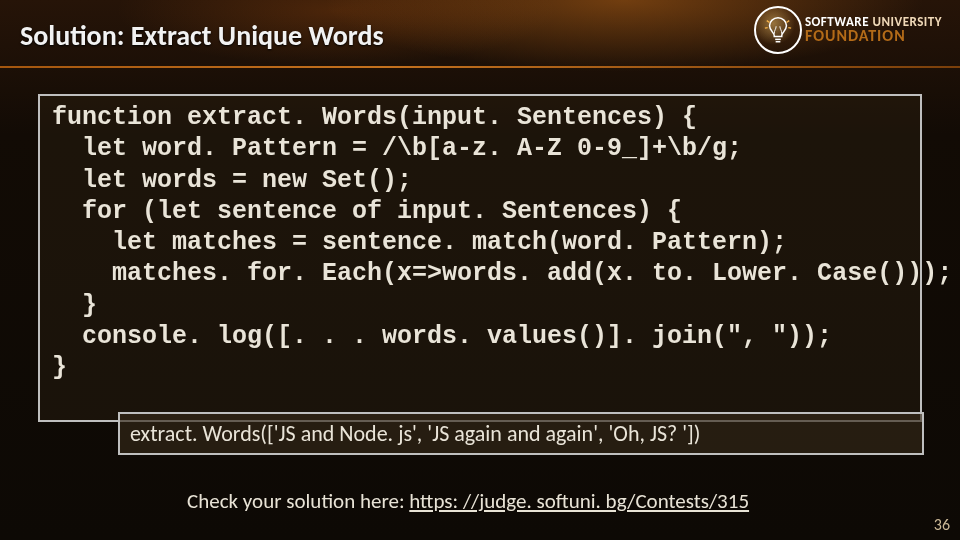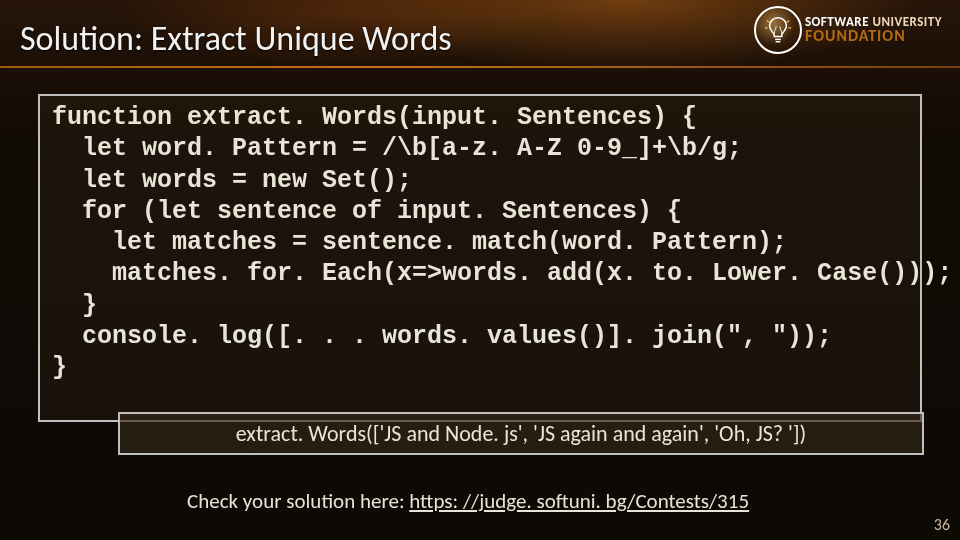--- a/index.html
+++ b/index.html
@@ -2,33 +2,33 @@
 <html><head>
 <meta charset="utf-8">
 <style>
   html,body{margin:0;padding:0;width:960px;height:540px;overflow:hidden;font-family:"Segoe UI",Calibri,Arial,sans-serif;background:#1a0f08;}
   .slide{position:relative;width:960px;height:540px;
     background:
       radial-gradient(ellipse 500px 120px at 65% 0%, rgba(255,140,30,.35), transparent 60%),
       radial-gradient(ellipse 400px 100px at 35% 2%, rgba(255,120,20,.18), transparent 55%),
       linear-gradient(180deg,#261408 0%, #120b05 25%, #0d0905 100%);
     box-sizing:border-box;}
-  .title{position:absolute;left:20px;top:18px;font-size:34px;font-weight:400;color:#f2f2f2;text-shadow:0 1px 2px #000;}
+  .title{position:absolute;left:20px;top:18px;font-size:28px;font-weight:700;color:#f2f2f2;text-shadow:0 1px 2px #000;}
   .title-rule{position:absolute;left:0;top:66px;width:960px;height:2px;background:linear-gradient(90deg,#a4560e,#c4711e 40%,#7a3f0a);}
   .logo{position:absolute;right:18px;top:6px;display:flex;align-items:center;gap:3px;color:#fff;}
   .logo-bulb{width:44px;height:44px;border:2px solid #fff;border-radius:50%;display:flex;align-items:center;justify-content:center;background:radial-gradient(circle at 40% 35%,rgba(255,210,120,.45),transparent 55%);}
   .logo-bulb svg{width:30px;height:30px;}
   .logo-text{line-height:1.05;font-weight:700;text-align:left;}
   .logo-text .sw{font-size:13px;letter-spacing:.5px;}
   .logo-text .un{font-size:13px;letter-spacing:.5px;color:#f0d9b8;}
   .logo-text .fd{font-size:16px;letter-spacing:1px;color:#b36b18;}
   .code-box{position:absolute;left:38px;top:94px;width:884px;height:328px;border:2px solid #bfbfbf;background:rgba(48,36,20,.35);box-sizing:border-box;padding:6px 12px 0 12px;}
   pre.code{margin:0;font-family:Consolas,"Courier New",monospace;font-size:25px;line-height:1.25;color:#e9e4d8;font-weight:600;white-space:pre;}
   .call-box{position:absolute;left:118px;top:412px;width:806px;border:2px solid #bfbfbf;background:rgba(52,40,24,.65);box-sizing:border-box;padding:6px 10px;}
-  .call-box pre{margin:0;font-family:Consolas,Calibri,monospace;font-size:22px;color:#e9e4d8;font-weight:500;white-space:pre;text-align:center;}
+  .call-box pre{margin:0;font-family:Consolas,Calibri,monospace;font-size:22px;color:#e9e4d8;font-weight:500;white-space:pre;}
   .footer{position:absolute;left:0;bottom:26px;width:936px;text-align:center;color:#e8e3d6;font-size:21px;}
   .footer a{color:#e8e3d6;text-decoration:underline;}
   .pagenum{position:absolute;right:10px;bottom:6px;color:#cbb896;font-size:16px;}
 </style>
 </head>
 <body>
 
 <div class="slide">
 
   <div class="title">Solution: Extract Unique Words</div>

